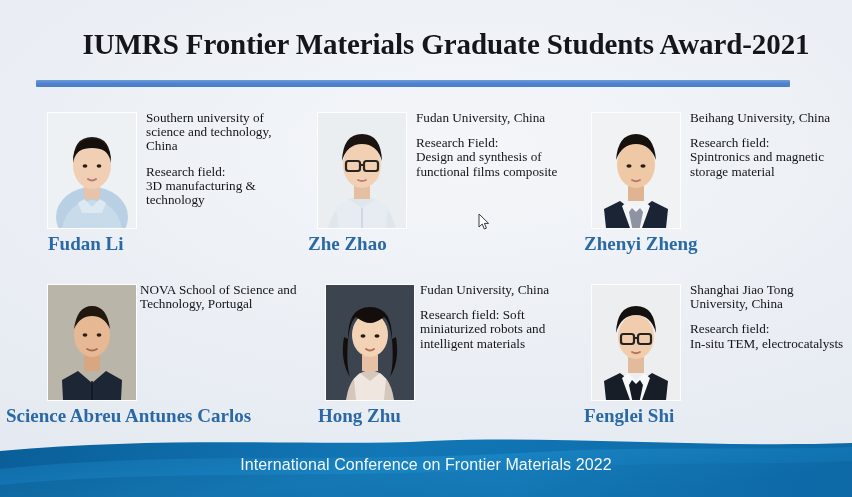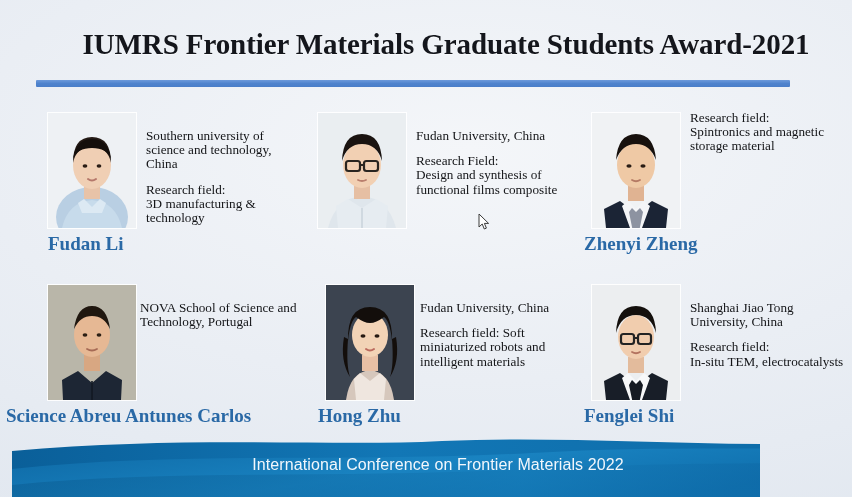--- a/index.html
+++ b/index.html
@@ -84,21 +84,21 @@
   .info {
     position: absolute;
     left: 134px;
     top: 6px;
     width: 152px;
     font-size: 13.2px;
     line-height: 14.2px;
     color: #131417;
     font-family: "Liberation Serif", "DejaVu Serif", serif;
   }
-  .info .affil { margin: 18px 0 11px 0; }
+  .info .affil { margin: 0 0 11px 0; }
   .info .field { margin: 0; }
 
   .pname {
     position: absolute;
     left: 24px;
     top: 128px;
     width: 260px;
     font-size: 19px;
     font-weight: bold;
     color: #2a69a6;
@@ -122,23 +122,23 @@
     position: absolute;
     left: 478px;
     top: 213px;
     width: 12px;
     height: 18px;
   }
 
   
   .footer {
     position: absolute;
-    left: 12px;
+    left: 0;
     bottom: 0;
-    width: 748px;
+    width: 852px;
     height: 58px;
     overflow: hidden;
   }
   .footer svg { position: absolute; left: 0; top: 0; }
   .footer-text {
     position: absolute;
     left: 0;
     top: 17px;
     width: 852px;
     text-align: center;
@@ -199,38 +199,40 @@
             <path d="M40 67 q4 2 8 0" stroke="#ba7f6d" stroke-width="1.8" fill="none" stroke-linecap="round"></path>
             <path d="M30 86 l14 9 l14 -9 l12 7 l-2 22 h-48 l-2 -22 z" fill="#e6ecf1"></path>
             <line x1="44" y1="95" x2="44" y2="115" stroke="#cbd5dd" stroke-width="1.6"></line>
           </svg>
         </div>
         <div class="info">
           <div class="affil">Fudan University, China</div>
           <div class="field" style="white-space:pre-line">Research Field:
 Design and synthesis of functional films composite</div>
         </div>
+        <div class="pname">Zhe Zhao</div>
       </div>
 
       <div class="card col2">
         <div class="photo">
           <svg viewBox="0 0 88 115" xmlns="http://www.w3.org/2000/svg">
             <rect width="88" height="115" fill="#f0f2f4"></rect>
             <path d="M28 88 l16 12 l16 -12 l16 8 l-2 19 h-60 l-2 -19 z" fill="#1b2435"></path>
             <path d="M36 72 h16 v16 h-16 z" fill="#e0b392"></path>
             <ellipse cx="44" cy="52" rx="19" ry="23" fill="#efc9a5"></ellipse>
             <path d="M24 47 q2 -26 20 -26 q18 0 20 26 q-6 -16 -20 -16 q-14 0 -20 16 z" fill="#17110d"></path>
             <ellipse cx="37" cy="53" rx="2.6" ry="1.8" fill="#291c14"></ellipse>
             <ellipse cx="51" cy="53" rx="2.6" ry="1.8" fill="#291c14"></ellipse>
             <path d="M40 67 q4 2.5 8 0" stroke="#b57a64" stroke-width="1.8" fill="none" stroke-linecap="round"></path>
             <path d="M36 88 l8 8 l8 -8 l6 5 l-8 22 h-12 l-8 -22 z" fill="#f4f5f7"></path>
             <path d="M40 95 l4 4 l4 -4 l3 4 l-4 20 h-6 l-4 -20 z" fill="#8d93a1"></path>
           </svg>
         </div>
         <div class="info">
+          <div class="affil">Beihang University, China</div>
           <div class="field" style="white-space:pre-line">Research field:
 Spintronics and magnetic storage material</div>
         </div>
         <div class="pname">Zhenyi Zheng</div>
       </div>
 
     </div>
 
     <div class="row row2">
 

